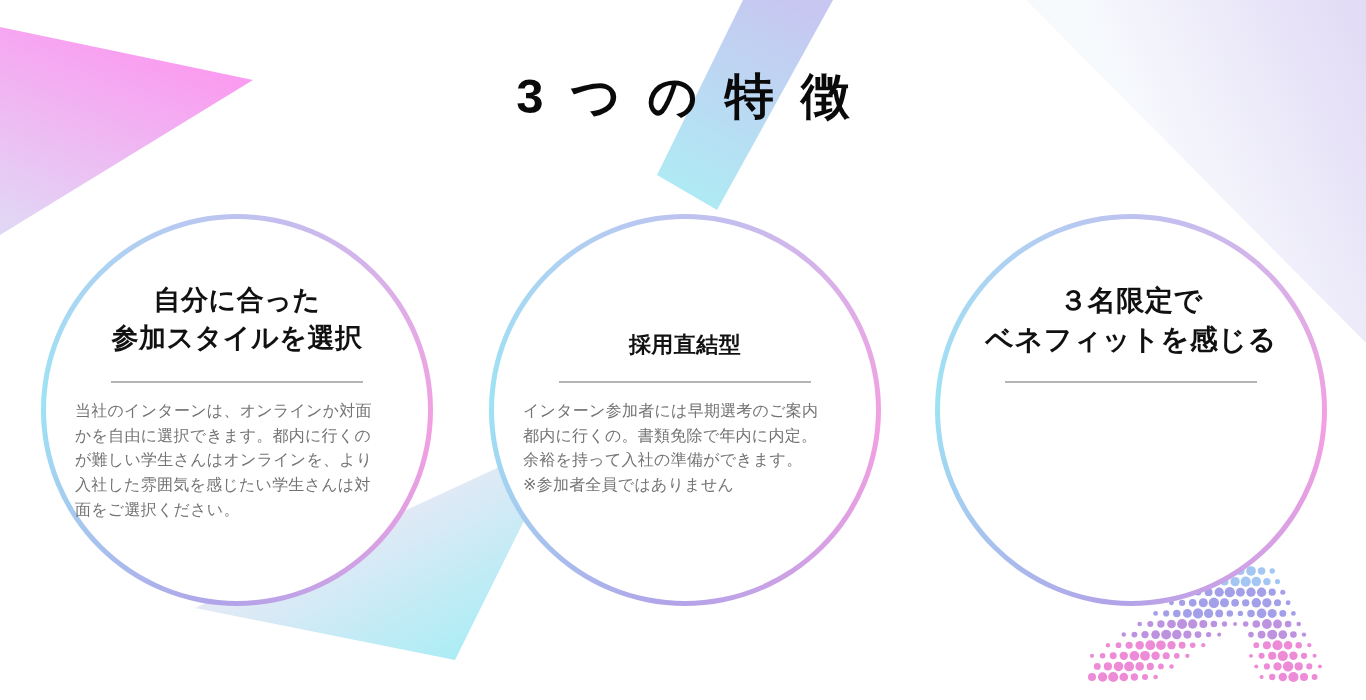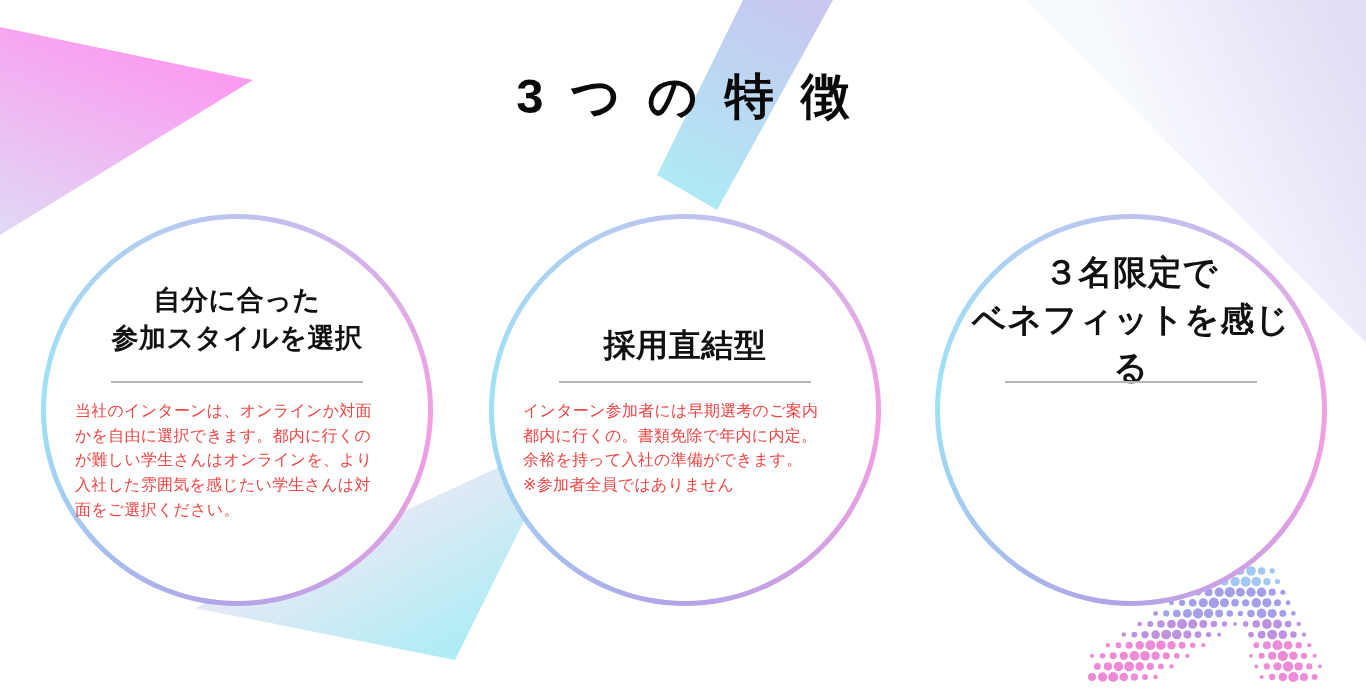--- a/index.html
+++ b/index.html
@@ -33,27 +33,27 @@
   .title-wrap {
     margin-top:57px; height:88px; width:330px;
     display:flex; align-items:center; justify-content:center;
   }
   .card-2 .title-wrap { padding-top:26px; }
   .card-title {
     text-align:center; font-weight:800; color:#111;
     line-height:1.4; letter-spacing:0.02em; white-space:pre-line;
   }
   .card-1 .card-title { font-size:27px; }
-  .card-2 .card-title { font-size:32px;margin-top:24px; }
-  .card-3 .card-title { font-size:34px; }
+  .card-2 .card-title { font-size:22px;margin-top:24px; }
+  .card-3 .card-title { font-size:28px; }
   .divider { width:252px; height:2px; margin-top:17px; background:#b5b5b5; }
   .card-body {
     margin-top:16px; width:324px; text-align:left;
     font-size:16px; line-height:1.54; letter-spacing:0.015em;
-    color:#ef4444; white-space:pre-line;
+    color:#737373; white-space:pre-line;
   }
 </style>
 </head>
 <body style="background: rgb(255, 255, 255);">
 
 <div class="stage">
 
   <svg class="decor" width="1366" height="700" viewBox="0 0 1366 700" xmlns="http://www.w3.org/2000/svg">
     <defs>
       <linearGradient id="gPink" x1="120" y1="40" x2="40" y2="235" gradientUnits="userSpaceOnUse">

